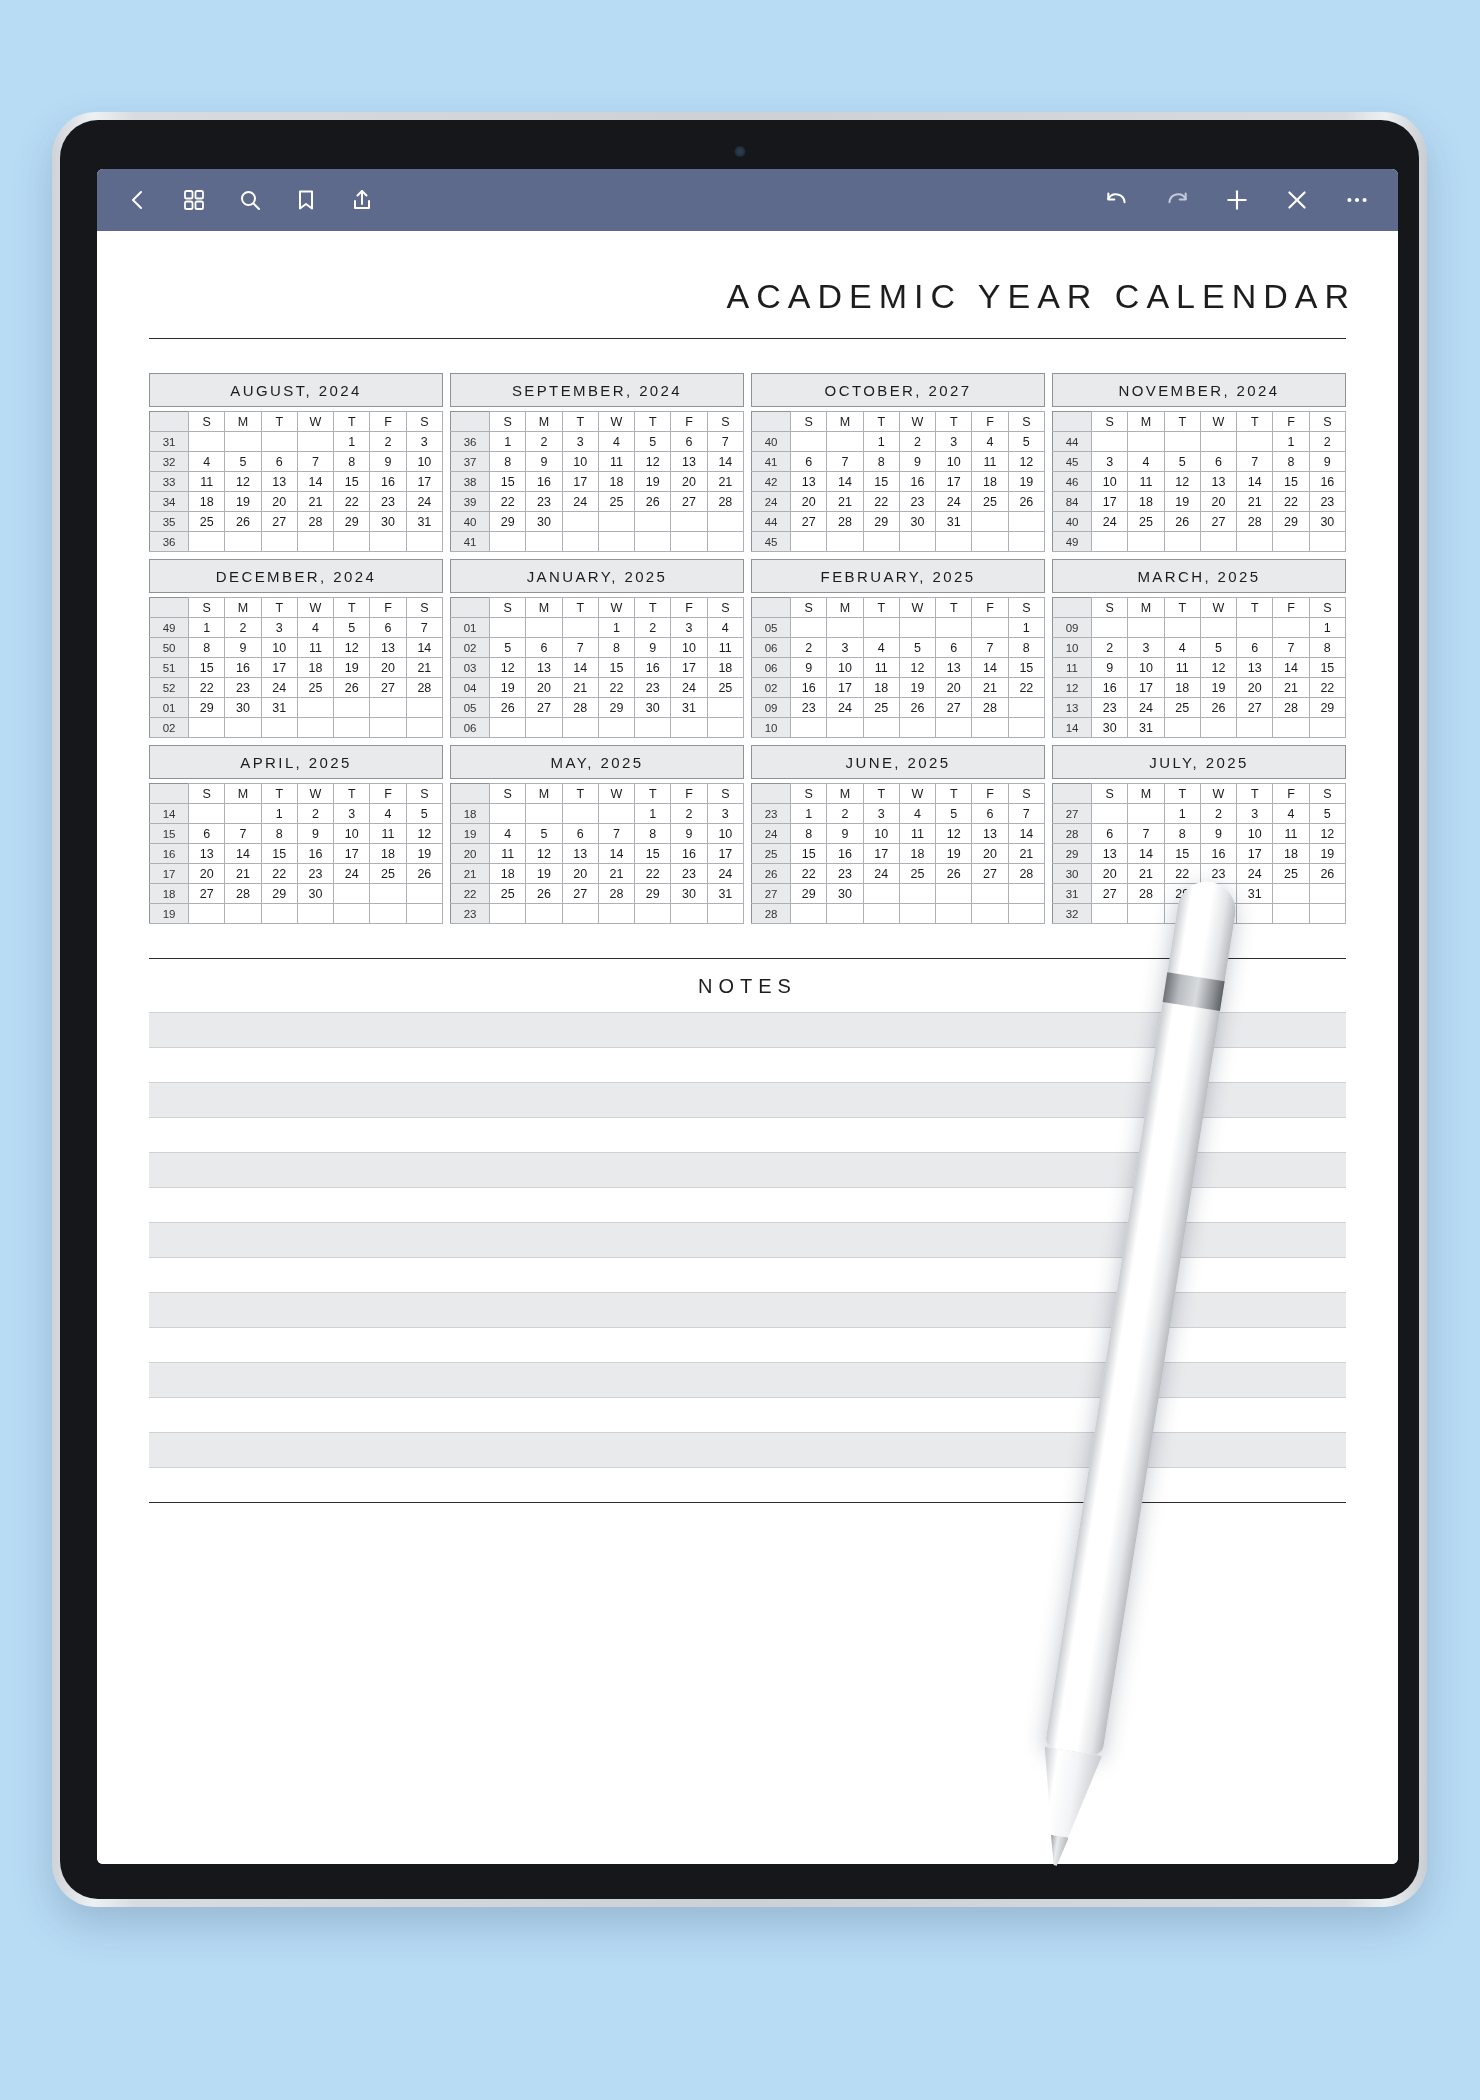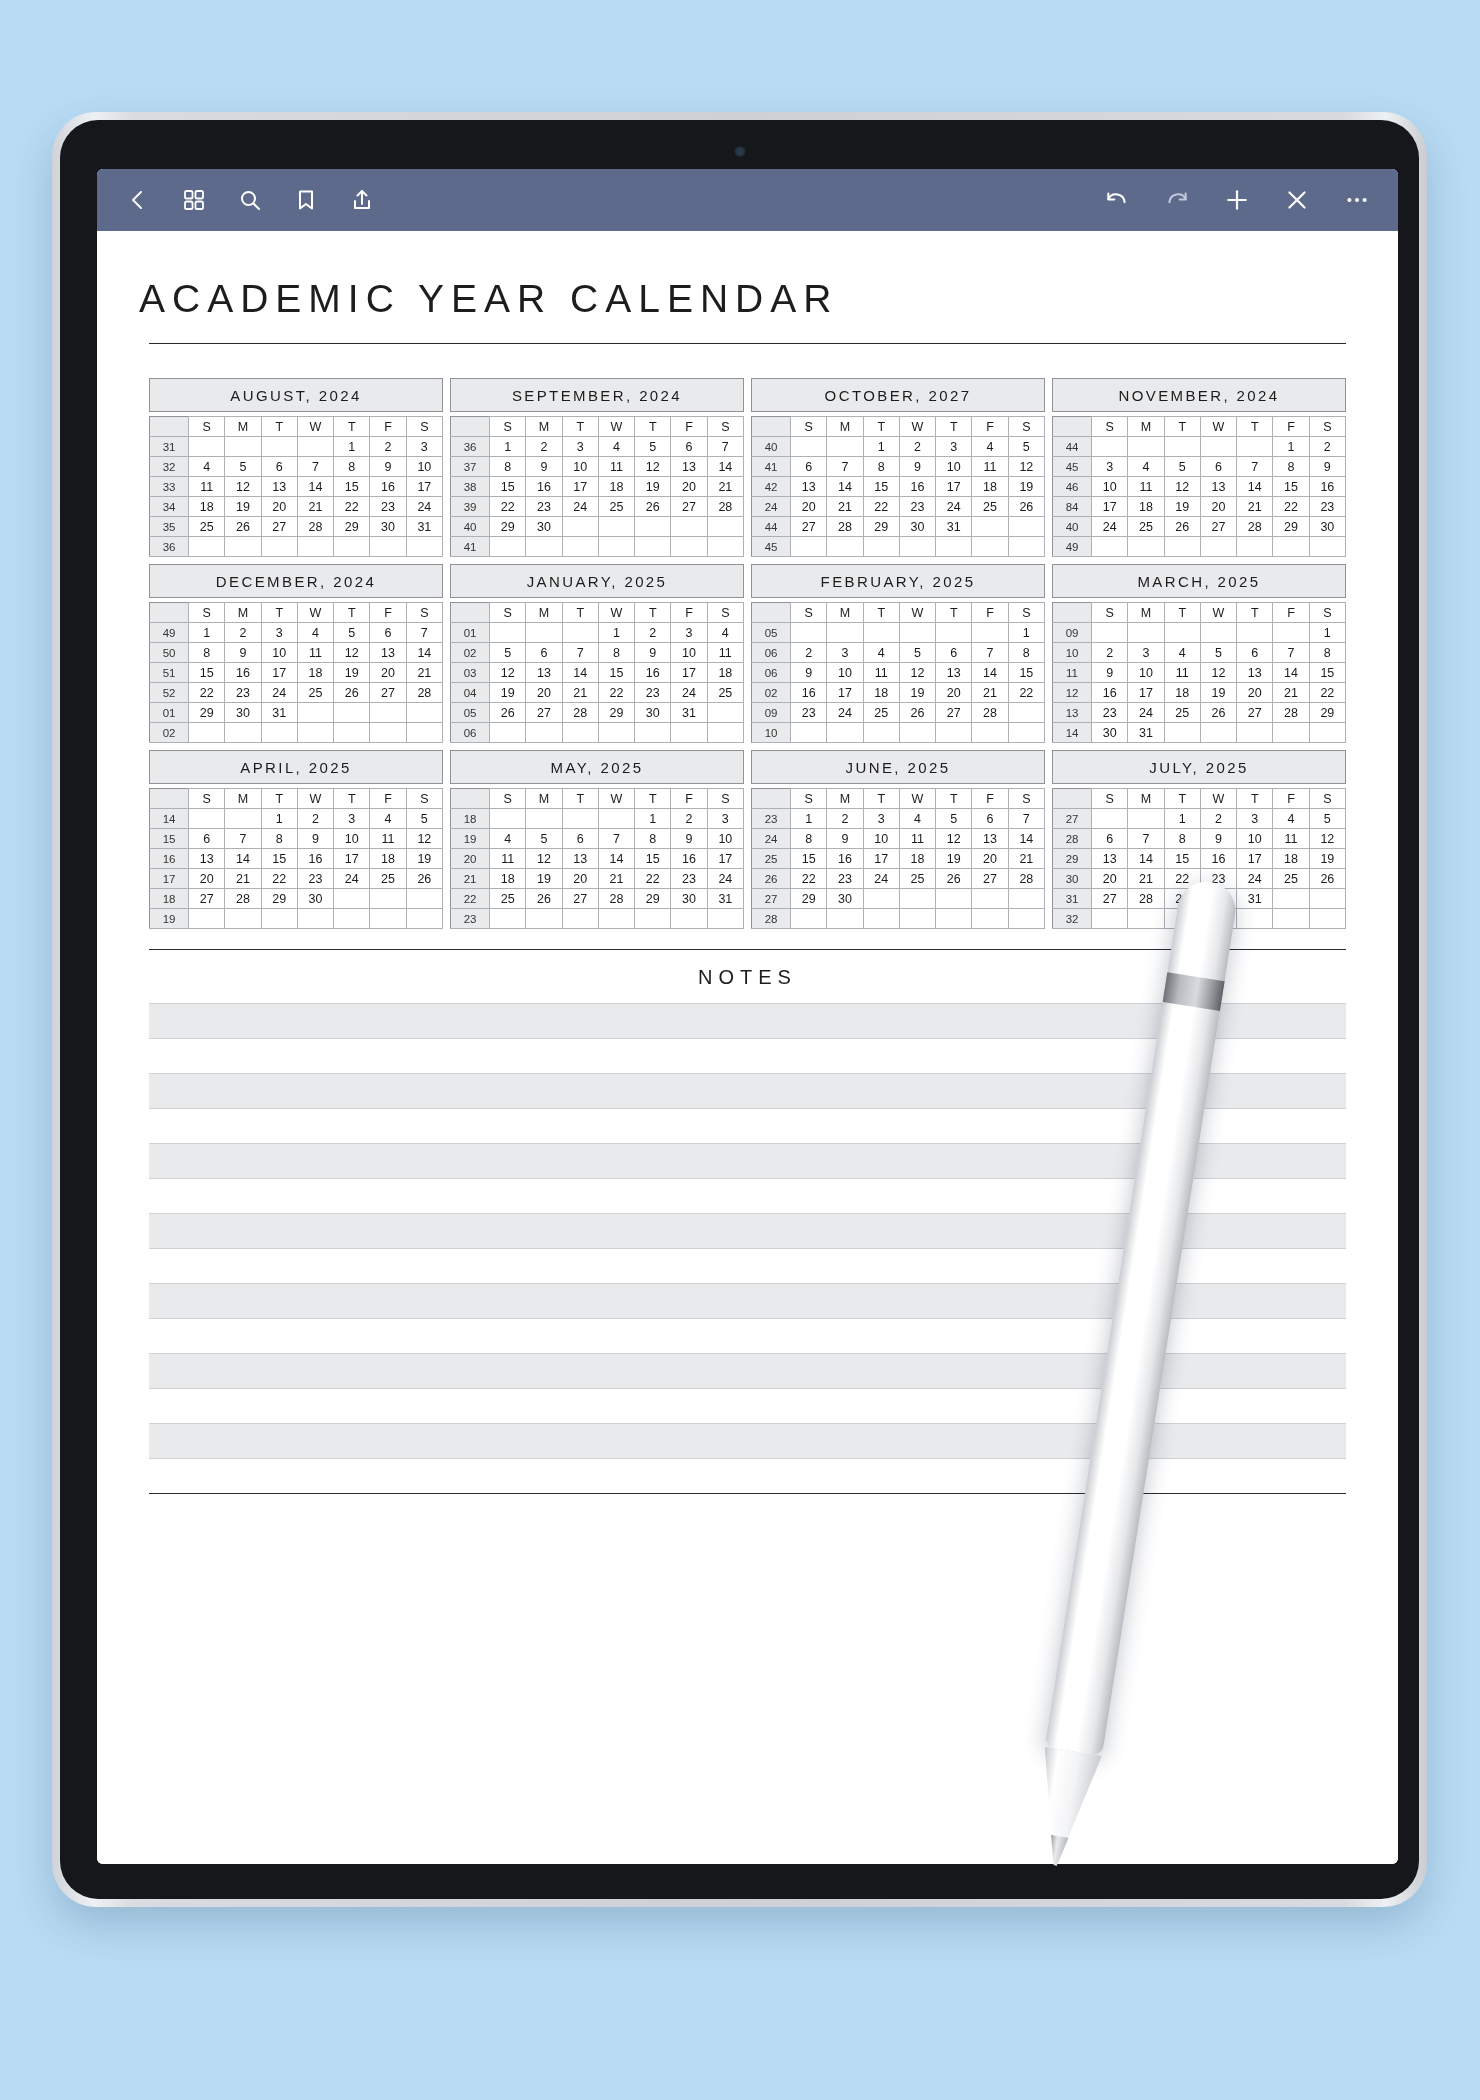--- a/index.html
+++ b/index.html
@@ -62,22 +62,22 @@
   .tb-icon svg{display:block;}
   
   .page{
     padding:0 42px;
     box-sizing:border-box;
     position:relative;
     height:calc(100% - 62px);
     background:#fff;
   }
   .page-title{
-    text-align:left;
-    font-size:39px;
+    text-align:right;
+    font-size:34px;
     letter-spacing:7px;
     color:#1d1d1d;
     font-weight:400;
     padding-top:46px;
     padding-bottom:22px;
   }
   .title-rule{
     border-bottom:1.5px solid #2b2b2b;
     margin:0 10px 34px 10px;
   }
@@ -125,21 +125,21 @@
     width:13%;
     background:#e9eaec;
     font-size:11.5px;
     color:#343434;
     border-left:1px solid #8f9296;
   }
   table.cal th.wk{background:#e9eaec;border-top:1px solid #8f9296;}
   table.cal td.empty{background:#fff;}
   
   .notes-wrap{
-    margin-top:20px;
+    margin-top:34px;
     padding:0 10px;
   }
   .notes-rule-top{border-top:1.5px solid #2b2b2b;}
   .notes-title{
     text-align:center;
     font-size:20px;
     letter-spacing:6px;
     color:#1d1d1d;
     padding:16px 0 14px 0;
   }

